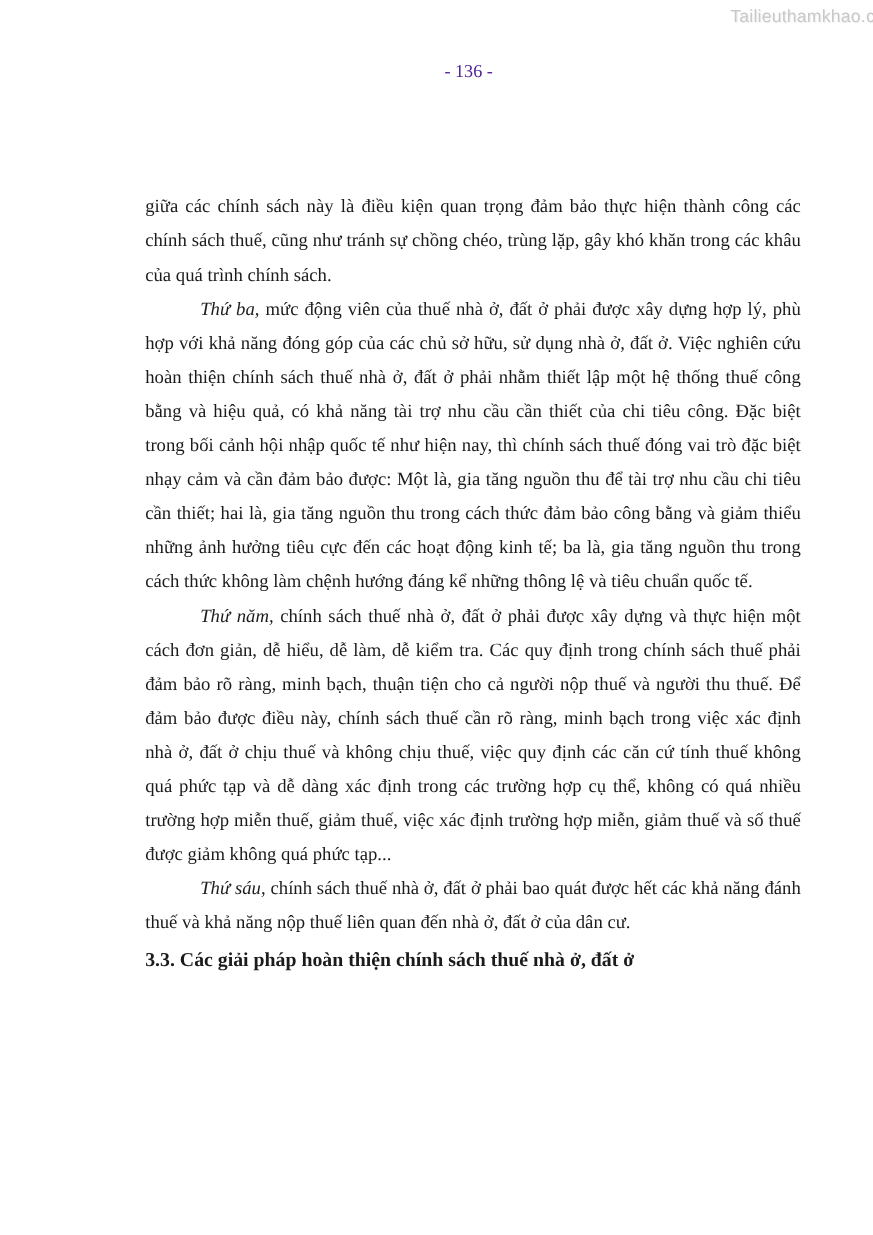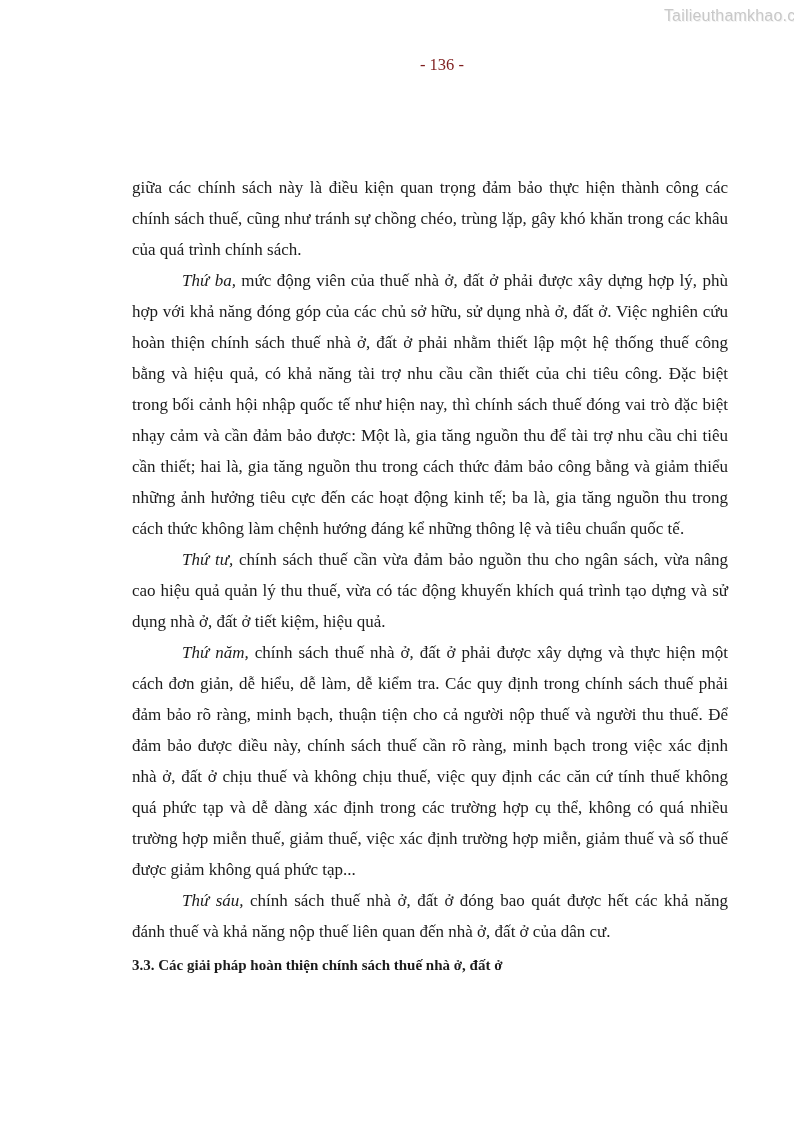--- a/index.html
+++ b/index.html
@@ -24,25 +24,25 @@
     font-family: "Liberation Sans", sans-serif;
     font-size: 16px;
     color: #c8c8c8;
     text-shadow: 1px 1px 0 #f2f2f2;
     letter-spacing: 0.2px;
     user-select: none;
   }
   .page-number {
     position: absolute;
     top: 55px;
-    left: 144px;
+    left: 128px;
     width: 596px;
     text-align: center;
     font-size: 16.5px;
-    color: #7f1d1d;
+    color: #4c1d95;
   }
   .content {
     position: absolute;
     top: 124px;
     left: 132px;
     width: 596px;
     font-size: 17px;
     line-height: 31px;
     text-align: justify;
     text-justify: inter-word;
@@ -54,21 +54,21 @@
   .para.no-indent {
     text-indent: 0;
     margin-top: 48px;
   }
   .lead {
     font-style: italic;
     margin-top: 48px;
   }
   .section-heading {
     margin: 3px 0 3px 0;
-    font-size: 15px;
+    font-size: 18px;
     font-weight: bold;
     line-height: 31px;
     text-align: left;
     text-indent: 0;
   }
 </style>
 </head>
 <body>
 
 <div class="page">
@@ -80,30 +80,27 @@
   <div class="content">
 
     <p class="para no-indent">
       <span>giữa các chính sách này là điều kiện quan trọng đảm bảo thực hiện thành công các chính sách thuế, cũng như tránh sự chồng chéo, trùng lặp, gây khó khăn trong các khâu của quá trình chính sách.</span>
     </p>
 
     <p class="para">
       <span class="lead">Thứ ba,</span><span> mức động viên của thuế nhà ở, đất ở phải được xây dựng hợp lý, phù hợp với khả năng đóng góp của các chủ sở hữu, sử dụng nhà ở, đất ở. Việc nghiên cứu hoàn thiện chính sách thuế nhà ở, đất ở phải nhằm thiết lập một hệ thống thuế công bằng và hiệu quả, có khả năng tài trợ nhu cầu cần thiết của chi tiêu công. Đặc biệt trong bối cảnh hội nhập quốc tế như hiện nay, thì chính sách thuế đóng vai trò đặc biệt nhạy cảm và cần đảm bảo được: Một là, gia tăng nguồn thu để tài trợ nhu cầu chi tiêu cần thiết; hai là, gia tăng nguồn thu trong cách thức đảm bảo công bằng và giảm thiểu những ảnh hưởng tiêu cực đến các hoạt động kinh tế; ba là, gia tăng nguồn thu trong cách thức không làm chệnh hướng đáng kể những thông lệ và tiêu chuẩn quốc tế.</span>
     </p>
 
-    <p class="para">
-      <span class="lead">Thứ tư,</span><span> chính sách thuế cần vừa đảm bảo nguồn thu cho ngân sách, vừa nâng cao hiệu quả quản lý thu thuế, vừa có tác động khuyến khích quá trình tạo dựng và sử dụng nhà ở, đất ở tiết kiệm, hiệu quả.</span>
-    </p>
 
     <p class="para">
       <span class="lead">Thứ năm,</span><span> chính sách thuế nhà ở, đất ở phải được xây dựng và thực hiện một cách đơn giản, dễ hiểu, dễ làm, dễ kiểm tra. Các quy định trong chính sách thuế phải đảm bảo rõ ràng, minh bạch, thuận tiện cho cả người nộp thuế và người thu thuế. Để đảm bảo được điều này, chính sách thuế cần rõ ràng, minh bạch trong việc xác định nhà ở, đất ở chịu thuế và không chịu thuế, việc quy định các căn cứ tính thuế không quá phức tạp và dễ dàng xác định trong các trường hợp cụ thể, không có quá nhiều trường hợp miễn thuế, giảm thuế, việc xác định trường hợp miễn, giảm thuế và số thuế được giảm không quá phức tạp...</span>
     </p>
 
     <p class="para">
-      <span class="lead">Thứ sáu,</span><span> chính sách thuế nhà ở, đất ở đóng bao quát được hết các khả năng đánh thuế và khả năng nộp thuế liên quan đến nhà ở, đất ở của dân cư.</span>
+      <span class="lead">Thứ sáu,</span><span> chính sách thuế nhà ở, đất ở phải bao quát được hết các khả năng đánh thuế và khả năng nộp thuế liên quan đến nhà ở, đất ở của dân cư.</span>
     </p>
 
     <h2 class="section-heading">3.3. Các giải pháp hoàn thiện chính sách thuế nhà ở, đất ở</h2>
 
 
   </div>
 
 </div>
 
 </body></html>

